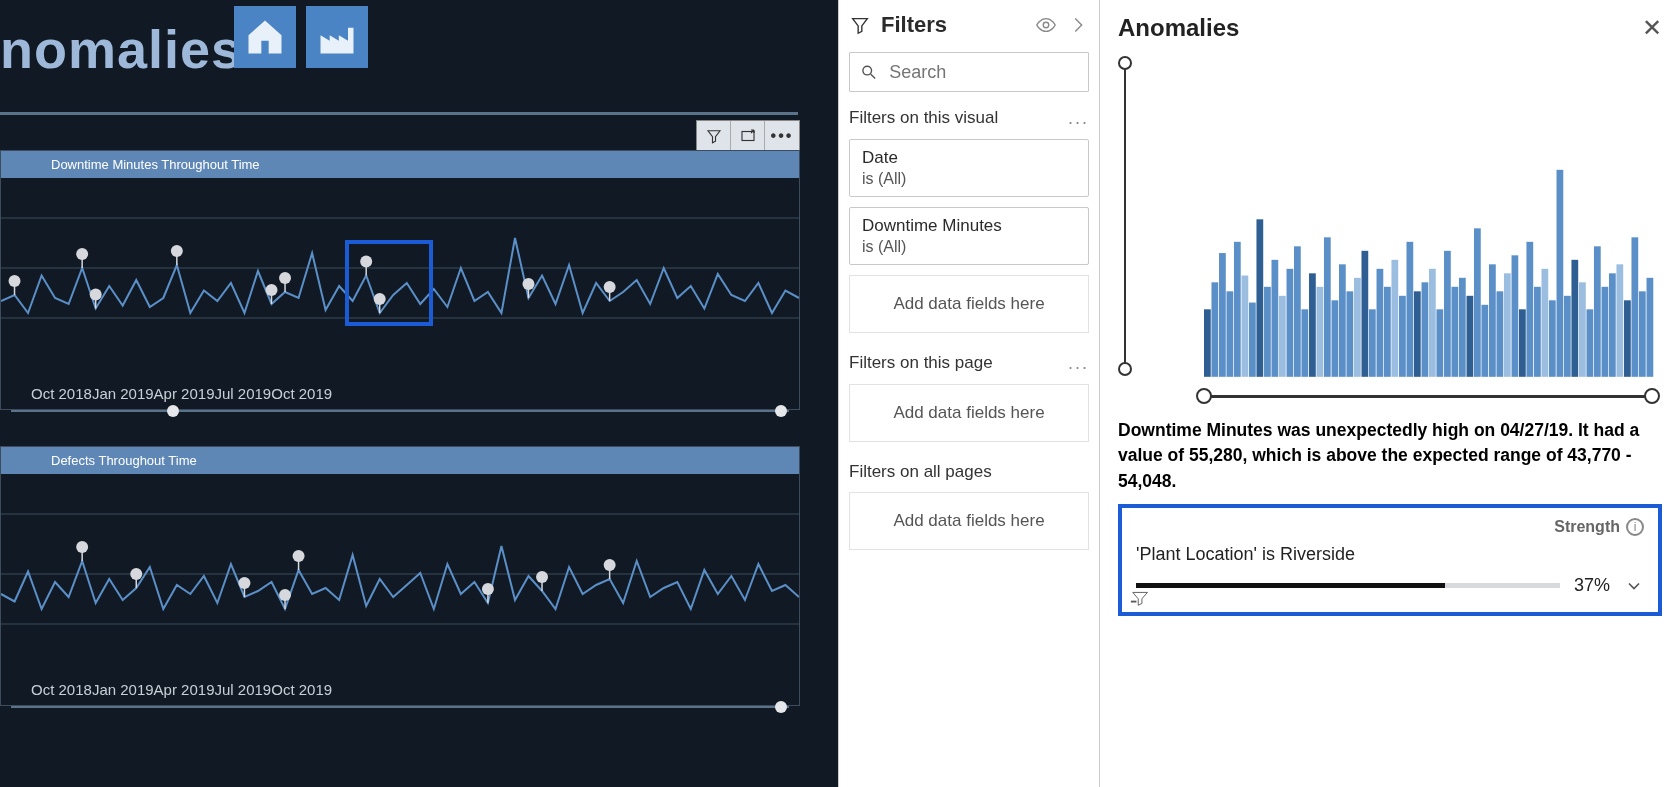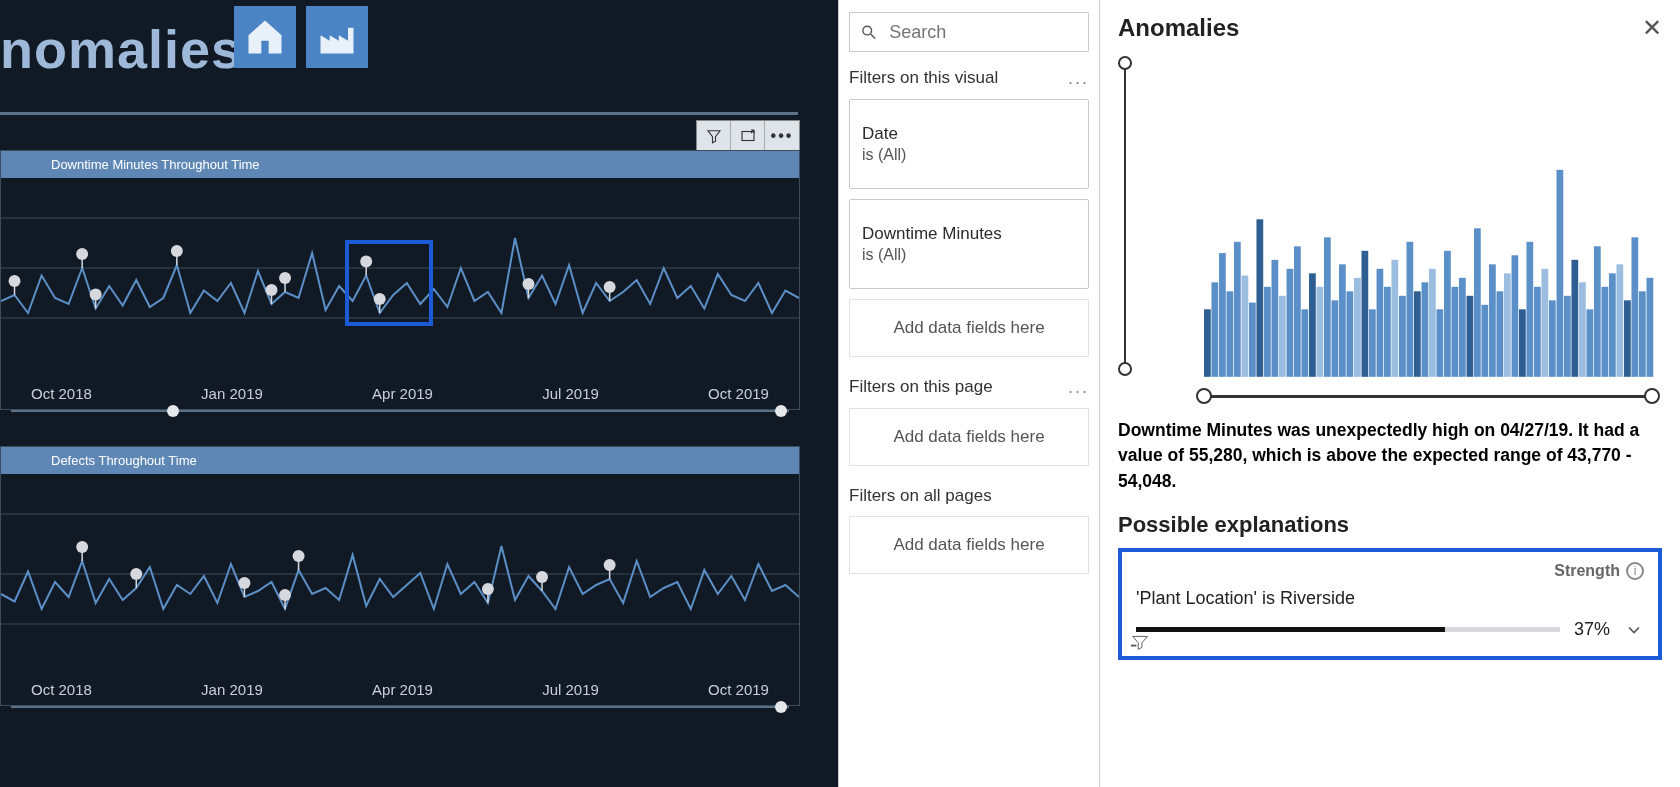--- a/index.html
+++ b/index.html
@@ -38,21 +38,21 @@
     background: #5e87b5; color: #fff; font-size: 13px; padding: 6px 50px;
   }
   .chart-card .cc-body { background: #111a24; position: relative; }
 
   .card1 { top: 150px; height: 260px; }
   .card1 .cc-body { height: 228px; }
   .card2 { top: 446px; height: 260px; }
   .card2 .cc-body { height: 228px; }
 
   .axis-label-row {
-    position: absolute; left: 30px; right: 30px; display: flex; justify-content: space-between;
+    position: absolute; left: 30px; right: 30px; display: flex; justify-content: flex-start;
     font-size: 15px; color: #c8cfd8;
   }
   .card1 .axis-label-row { bottom: 4px; }
   .card2 .axis-label-row { bottom: 4px; }
 
   .chart-svg { position: absolute; left: 0; right: 0; top: 0; height: 190px; width: 100%; }
   .chart-svg polyline { fill: none; stroke: #5b8fc7; stroke-width: 2; }
   .chart-svg .gridln { stroke: #3a4a5c; stroke-width: 1; }
   .chart-svg .anomaly-dot { fill: #d6d8dd; }
   .chart-svg .anomaly-stem { stroke: #d6d8dd; stroke-width: 1.5; }
@@ -83,21 +83,21 @@
     padding: 0 10px; margin-bottom: 16px; border-radius:1px;
   }
   .search-box input {
     border: none; outline: none; font-size: 18px; width: 100%; color:#555;
   }
 
   .f-section-head { display:flex; align-items:flex-start; font-size:17px; color:#333; margin: 6px 0 10px; }
   .f-section-head .dots { margin-left:auto; color:#888; letter-spacing:2px; font-size:18px; }
 
   .f-card {
-    border:1px solid #c9c9c9; border-radius:2px; padding:24px 12px; margin-bottom:10px;
+    border:1px solid #c9c9c9; border-radius:2px; padding:8px 12px; margin-bottom:10px;
     font-size:17px; color:#2b2b2b; background:#fff;
   }
   .f-card .sub { color:#555; font-size:16px; margin-top:2px; }
 
   .f-drop {
     border:1px dashed transparent; text-align:center; font-size:17px; color:#555;
     padding:18px 0; background:#fff; border:1px solid #e2e2e2; margin-bottom:20px;
   }
 
   
@@ -268,20 +268,33 @@
       </div>
       <div class="time-scrub">
         <div class="track"></div>
         <div class="handle" style="right:2px;"></div>
       </div>
     </div>
   </div>
 </div>
 
 <div class="filters">
+  <div class="filters-head">
+    <svg viewBox="0 0 24 24">
+        <path d="M4 5h16L14 13v6l-4 2v-8z"></path>
+      </svg>
+    <div class="title">Filters</div>
+    <svg class="eye" viewBox="0 0 24 24">
+        <path d="M2 12s3.5-7 10-7 10 7 10 7-3.5 7-10 7S2 12 2 12z"></path>
+        <circle cx="12" cy="12" r="3"></circle>
+      </svg>
+    <svg class="chev" viewBox="0 0 24 24">
+        <path d="M9 5l7 7-7 7"></path>
+      </svg>
+  </div>
 
   <div class="search-box">
     <svg viewBox="0 0 24 24" width="20" height="20" style="stroke:#555;fill:none;stroke-width:2;">
         <circle cx="10" cy="10" r="6"></circle>
         <line x1="15" y1="15" x2="21" y2="21"></line>
       </svg>
     <input type="text" placeholder="Search" style="">
   </div>
 
   <div class="f-section-head">
@@ -382,21 +395,20 @@
         <rect x="425.3" width="6.6" y="216.4" height="83.6" class="bar"></rect>
         <rect x="432.7" width="6.6" y="203.2" height="96.8" class="bar"></rect>
       </svg>
     <div class="x-track"></div>
     <div class="x-handle" style="left:78px;"></div>
     <div class="x-handle" style="right:2px;"></div>
   </div>
 
   <div class="anom-desc">Downtime Minutes was unexpectedly high on 04/27/19. It had a value of 55,280, which is above the expected range of 43,770 - 54,048.</div>
 
-  <div class="possible-title">Possible explanations</div>
 
   <div class="exp-card">
     <div class="strength-row">
       <span class="lbl">Strength</span>
       <span class="info">i</span>
     </div>
     <div class="exp-text">'Plant Location' is Riverside</div>
     <div class="bar-row">
       <div class="bar-track">
         <div class="bar-fill" id="exp-fill" style="width: 73%;"></div>

